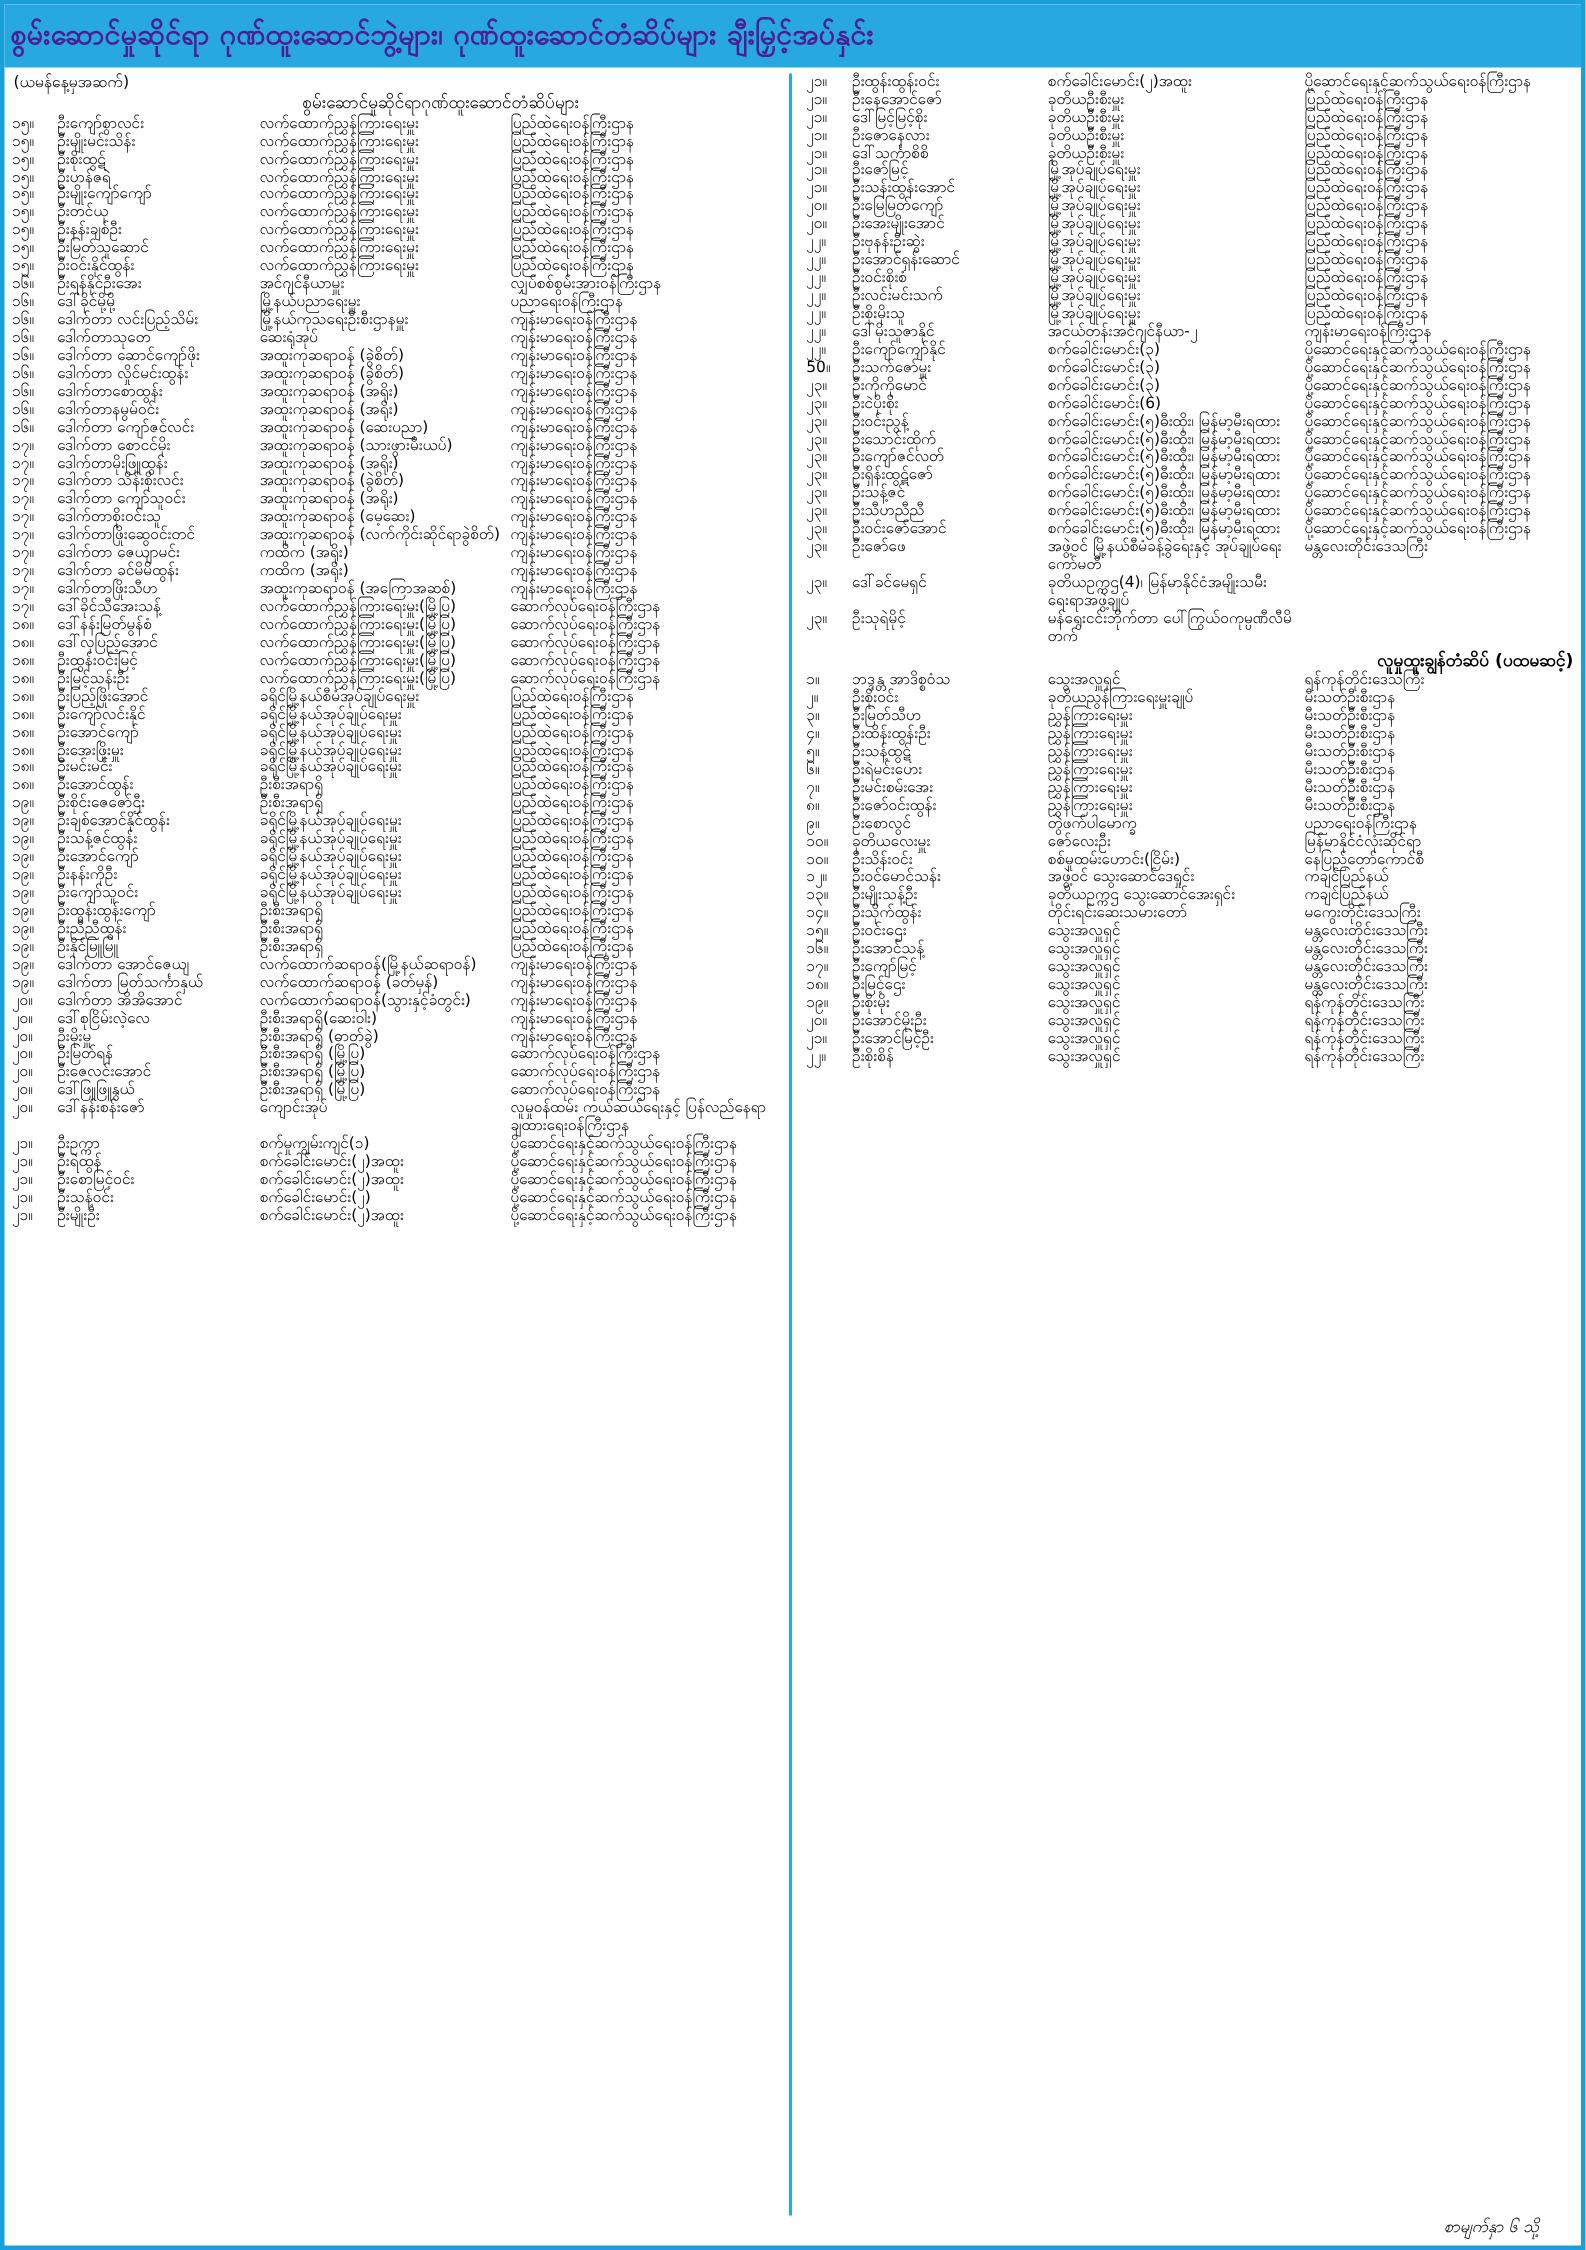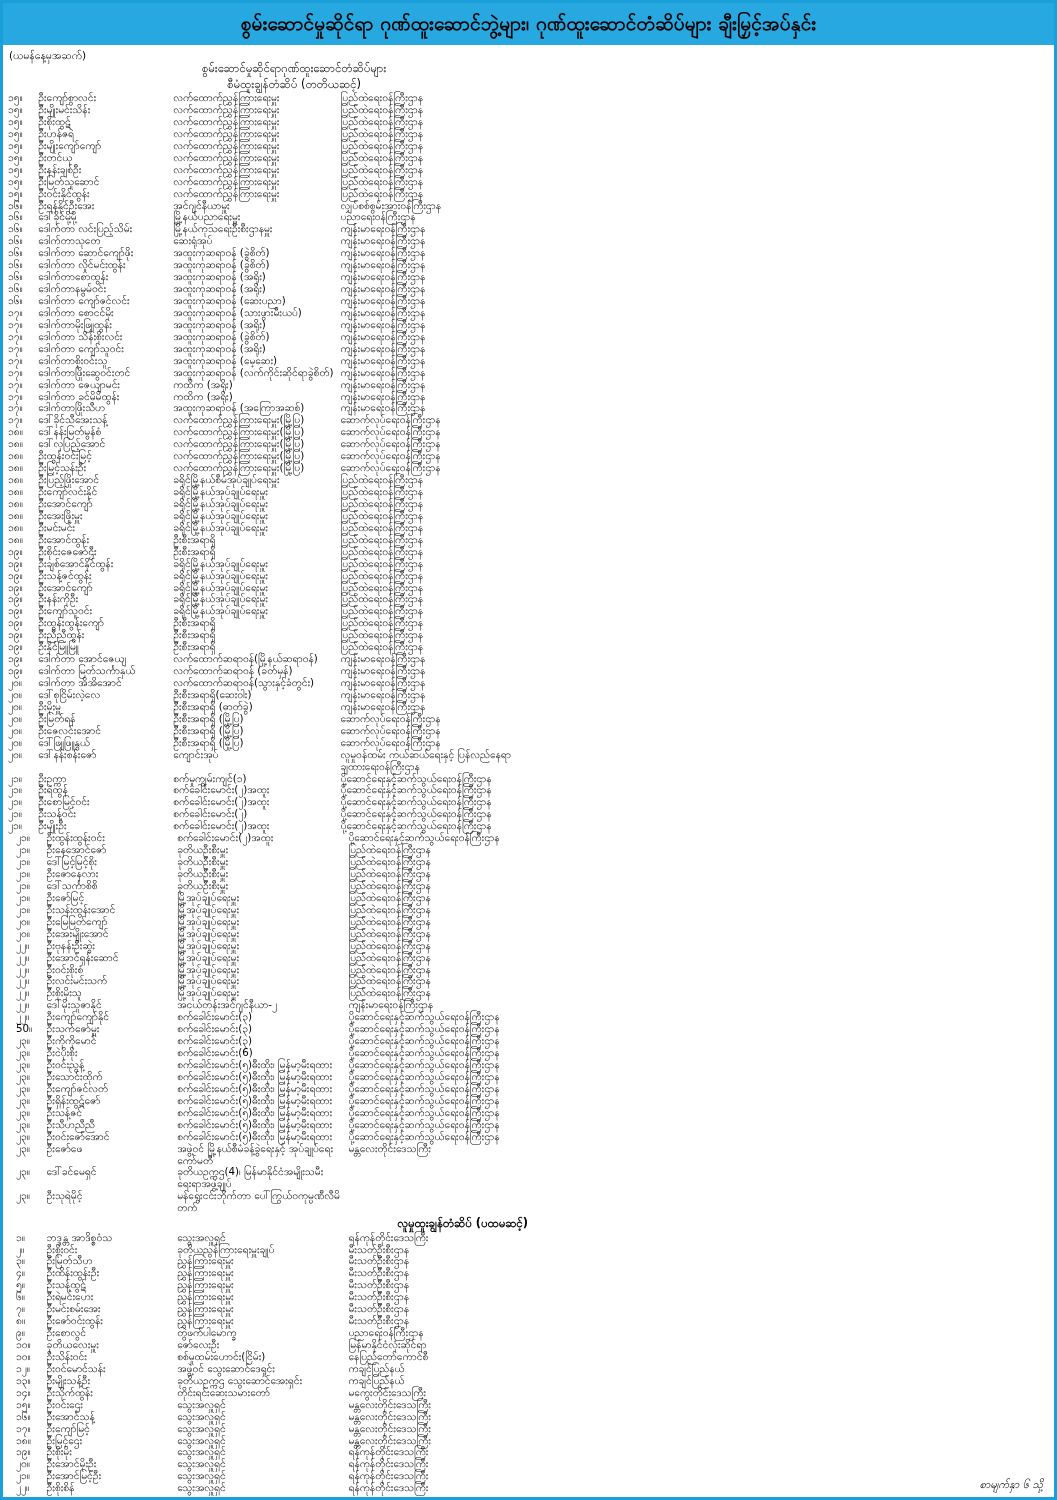--- a/index.html
+++ b/index.html
@@ -17,31 +17,31 @@
   }
   .page {
     width: 1057px;
     height: 1500px;
     border: 3px solid #1a9fd8;
     position: relative;
     background: #fff;
   }
   .banner {
     background: #27a8e0;
-    color: #000000;
-    text-align: center;
+    color: #4c1d95;
+    text-align: left;
     font-size: 19px;
     font-weight: bold;
     padding: 9px 4px 10px 4px;
     letter-spacing: 0.2px;
     line-height: 1.2;
   }
   .body-area {
     display: flex;
-    flex-direction: column;
+    flex-direction: row;
     padding: 4px 5px 0 5px;
     height: 1432px;
   }
   .col {
     position: relative;
   }
   .col-left { width: 516px; padding-right: 4px; }
   .col-right { width: 520px; padding-left: 8px; }
   .divider {
     width: 2px;
@@ -84,39 +84,38 @@
   td.num { width: 30px; text-align: left; padding-left: 2px; }
   td.name { width: 134px; }
   td.post { width: 166px; }
   td.dept { width: 178px; }
   .rcol td.num { width: 30px; }
   .rcol td.name { width: 128px; }
   .rcol td.post { width: 168px; }
   .rcol td.dept { width: 176px; }
   .footer {
     position: absolute;
-    right: 11px;
+    right: 28px;
     bottom: 4px;
     font-size: 11px;
     font-style: italic;
   }
 </style>
 </head>
 <body>
 
 <div class="page">
 
   <div class="banner">စွမ်းဆောင်မှုဆိုင်ရာ ဂုဏ်ထူးဆောင်ဘွဲ့များ၊ ဂုဏ်ထူးဆောင်တံဆိပ်များ ချီးမြှင့်အပ်နှင်း</div>
 
   <div class="body-area">
 
     <div class="col col-left">
       <div class="note">(ယမန်နေ့မှအဆက်)</div>
       <div class="sec-head">စွမ်းဆောင်မှုဆိုင်ရာဂုဏ်ထူးဆောင်တံဆိပ်များ</div>
-      <div class="sec-head">စီမံထူးချွန်တံဆိပ် (တတိယဆင့်)</div>
       <table class="list">
         <tbody id="left-rows">
             <tr>
               <td class="num">၁၅။</td>
               <td class="name">ဦးကျော်စွာလင်း</td>
               <td class="post">လက်ထောက်ညွှန်ကြားရေးမှူး</td>
               <td class="dept">ပြည်ထဲရေးဝန်ကြီးဌာန</td>
             </tr>
             <tr>
               <td class="num">၁၅။</td>

